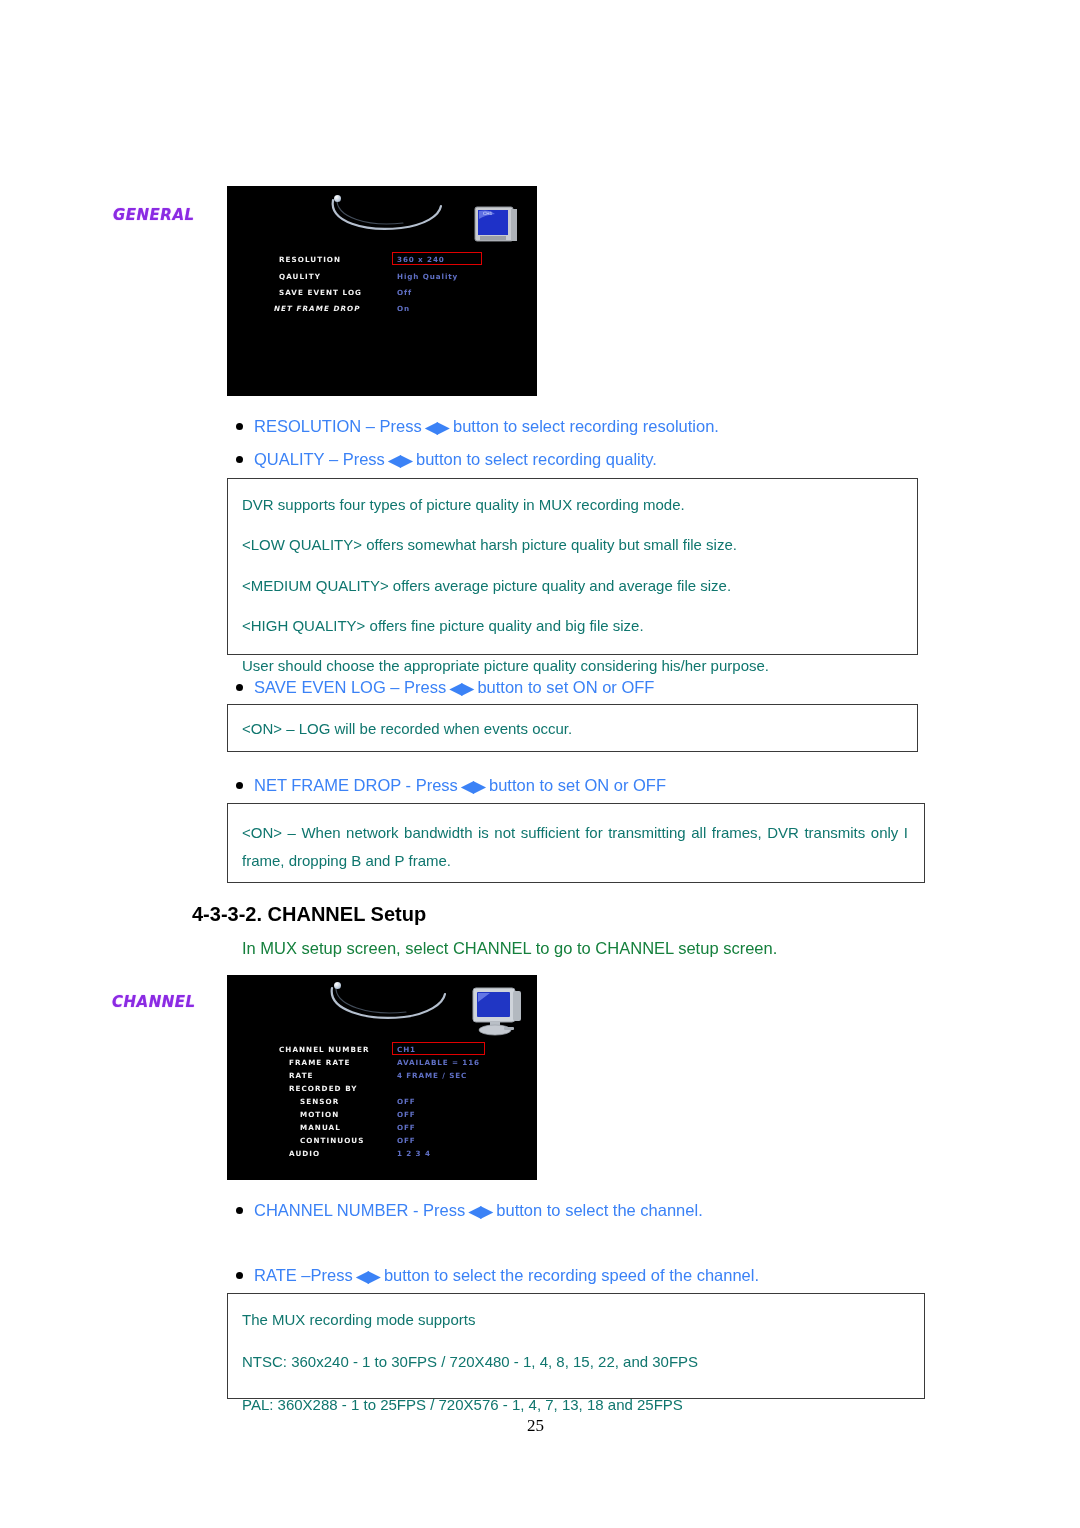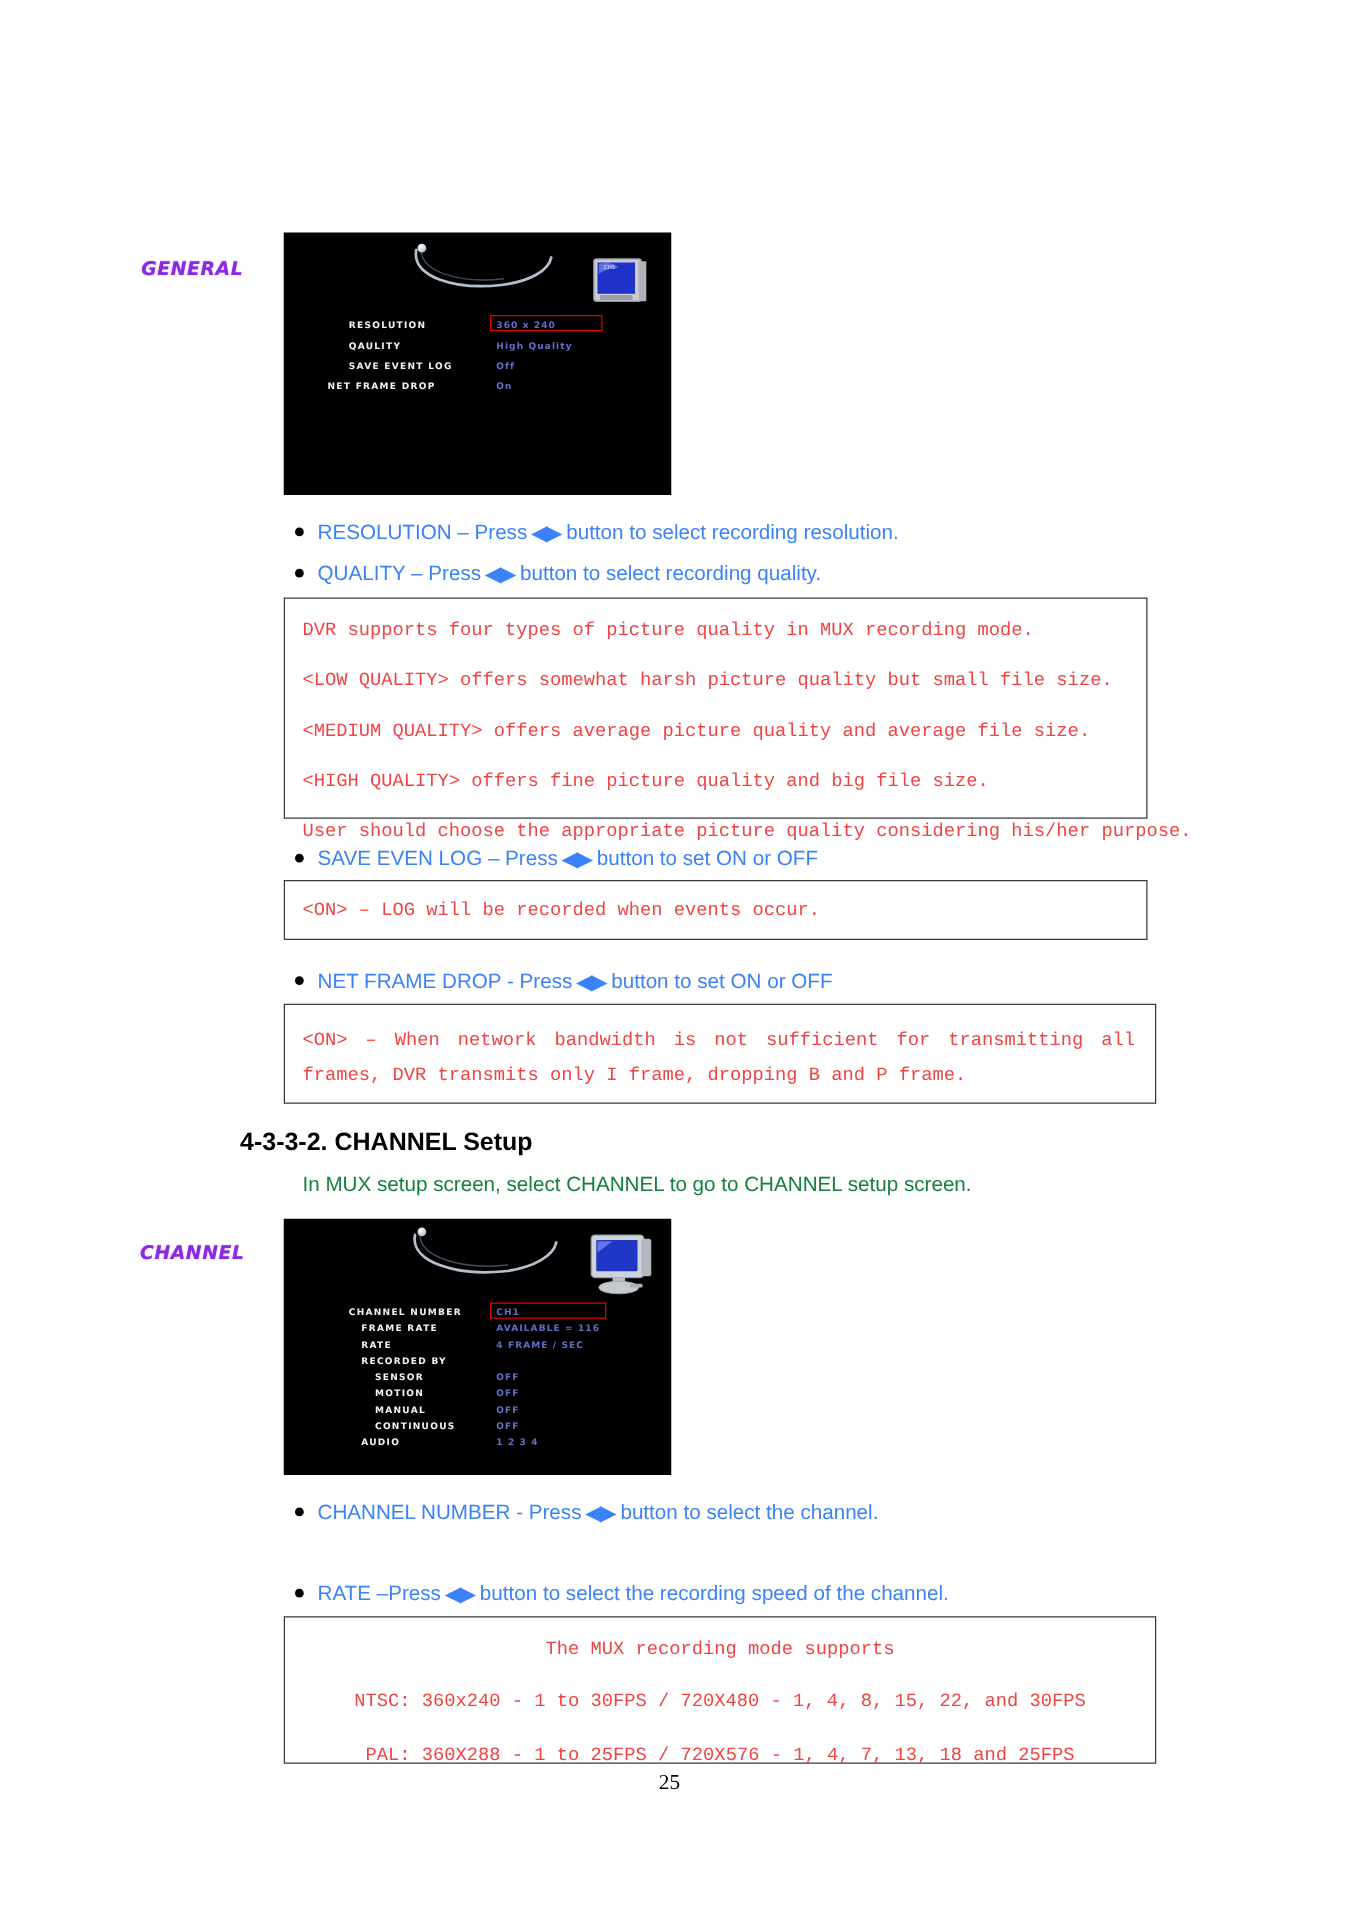--- a/index.html
+++ b/index.html
@@ -108,24 +108,23 @@
   }
 
   .info-box {
     position: absolute;
     border: 1.6px solid #3a3a3a;
     background: #fff;
   }
   .info-box p {
     margin: 0;
     font-size: 15px;
-    color: #ef4444;
+    color: #0f766e;
     line-height: 1.35;
     white-space: nowrap;
-    font-family: Liberation Mono, monospace;
   }
   .info-box p.justify {
     white-space: normal;
     text-align: justify;
     text-justify: inter-word;
   }
 
   .heading {
     position: absolute;
     font-weight: bold;
@@ -166,21 +165,21 @@
     <rect x="38" y="4" width="6" height="32" fill="#aeb2b8"></rect>
     <rect x="5" y="5" width="30" height="25" fill="#1e31c8"></rect>
     <path d="M6 6 Q 16 4 22 9 Q 12 10 6 14 Z" fill="#6a7ae8" opacity="0.85"></path>
     <rect x="7" y="31" width="26" height="4" fill="#9ca0a6"></rect>
     <text x="10" y="10" font-family="DejaVu Sans, sans-serif" font-size="4.5" fill="#dfe4ff">CH1</text>
   </svg>
 
   <div class="dvr-label" style="left:279px; top:255px;">RESOLUTION</div>
   <div class="dvr-label" style="left:279px; top:272px;">QAULITY</div>
   <div class="dvr-label" style="left:279px; top:288px;">SAVE EVENT LOG</div>
-  <div class="dvr-label" style="left:262px; top:304px;">NET FRAME DROP</div>
+  <div class="dvr-label" style="left:274px; top:304px;font-style:italic;">NET FRAME DROP</div>
 
   <div class="dvr-hl" style="left:392px; top:252px; width:90px; height:13px;"></div>
   <div class="dvr-value" style="left:397px; top:255px;">360 x 240</div>
   <div class="dvr-value" style="left:397px; top:272px;">High Quality</div>
   <div class="dvr-value" style="left:397px; top:288px;">Off</div>
   <div class="dvr-value" style="left:397px; top:304px;">On</div>
 
   <div class="bullet-line" style="left:236px; top:416px;">
     <span class="bullet-dot"></span><span>RESOLUTION – Press</span><span class="arrows">◀▶</span><span>button to select recording resolution.</span>
   </div>
@@ -252,21 +251,21 @@
   <div class="dvr-value" style="left:397px; top:1136px;">OFF</div>
   <div class="dvr-value" style="left:397px; top:1149px;">1  2  3  4</div>
 
   <div class="bullet-line" style="left:236px; top:1200px;">
     <span class="bullet-dot"></span><span>CHANNEL NUMBER - Press</span><span class="arrows">◀▶</span><span>button to select the channel.</span>
   </div>
   <div class="bullet-line" style="left:236px; top:1265px;">
     <span class="bullet-dot"></span><span>RATE –Press</span><span class="arrows">◀▶</span><span>button to select the recording speed of the channel.</span>
   </div>
 
-  <div class="info-box" style="left:227px; top:1293px; width:698px; height:118px; padding:16px 14px 0 14px;text-align:center;">
+  <div class="info-box" style="left:227px; top:1293px; width:698px; height:106px; padding:16px 14px 0 14px;">
     <p style="margin-bottom:22px;">The MUX recording mode supports</p>
     <p style="margin-bottom:22px;">NTSC: 360x240 - 1 to 30FPS / 720X480 - 1, 4, 8, 15, 22, and 30FPS</p>
     <p>PAL: 360X288 - 1 to 25FPS / 720X576 - 1, 4, 7, 13, 18 and 25FPS</p>
   </div>
 
   <div class="page-num" style="left:527px; top:1416px;">25</div>
 
 </div>
 
 </body></html>

